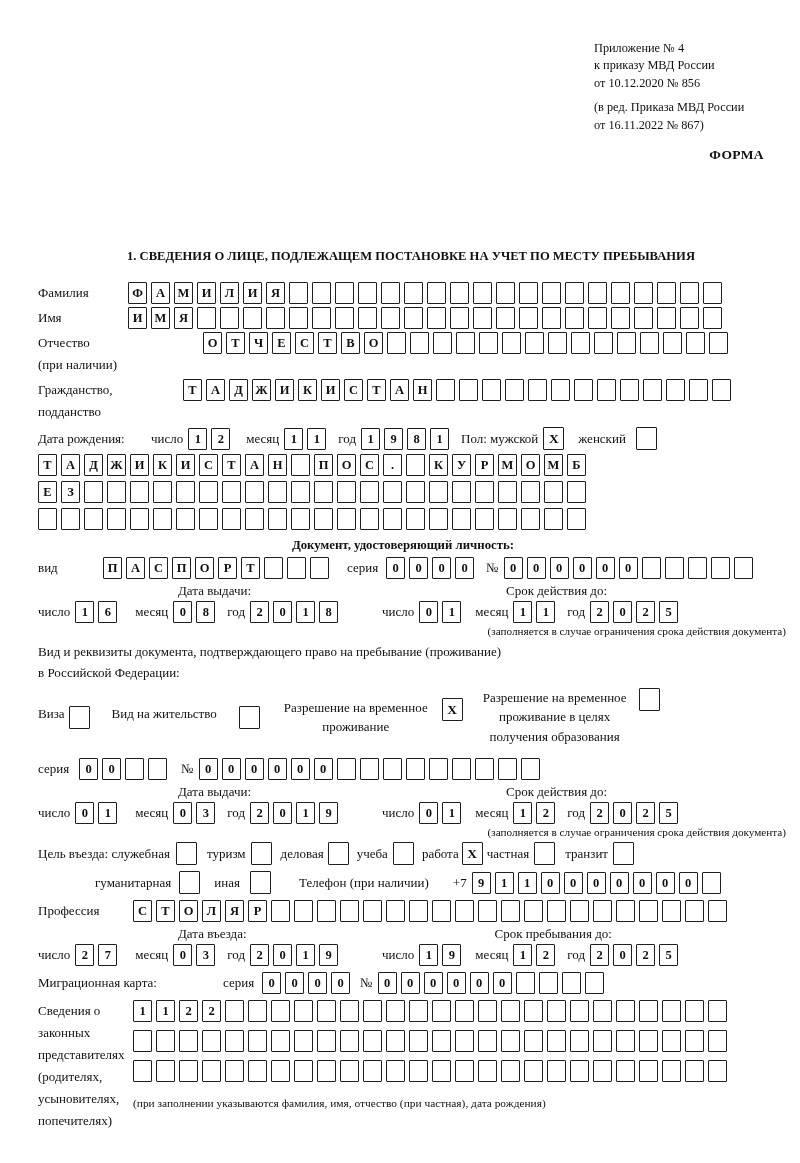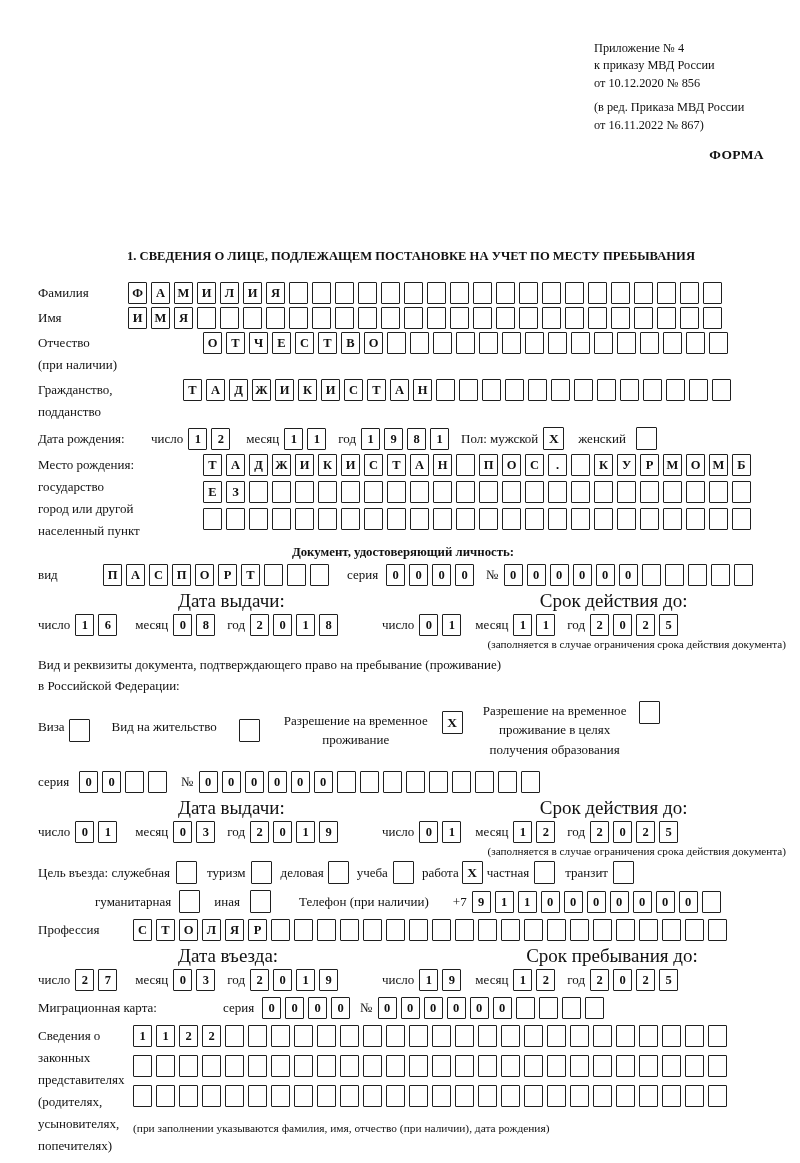--- a/index.html
+++ b/index.html
@@ -34,21 +34,21 @@
     line-height:20px;background:#fff;
   }
   .cbox{
     flex:none;display:inline-block;width:19px;height:21px;border:1.5px solid #1f1f1f;
     border-radius:1px;text-align:center;font-size:13.5px;font-weight:bold;line-height:21px;
     vertical-align:middle;background:#fff;
   }
   .stack{display:flex;flex-direction:column;}
   .stack .frow{margin-bottom:5px;}
   .centerbold{font-weight:bold;font-size:12.8px;text-align:center;width:730px;margin:2px 0 4px 0;}
-  .dhead{display:flex;font-size:19px;margin-top:4px;}
+  .dhead{display:flex;font-size:13px;margin-top:4px;}
   .drow{display:flex;align-items:center;font-size:13px;margin-top:2px;}
   .drow .wd{margin-right:5px;}
   .note{font-size:11.2px;text-align:right;padding-right:14px;margin-top:2px;}
   .plain{font-size:13px;line-height:1.65;}
   .mt6{margin-top:6px;} .mt4{margin-top:4px;}
   .vgroup{display:flex;align-items:center;margin-top:4px;font-size:13px;}
   .vitem{display:flex;align-items:flex-start;}
   .vlabel{text-align:center;line-height:1.5;}
   .legalnote{font-size:11.4px;margin-top:10px;white-space:nowrap;}
 </style>
@@ -216,26 +216,20 @@
           <span class="cell">8</span>
           <span class="cell">1</span>
         </span>
       <span class="wd">Пол: мужской</span>
       <span class="cbox" style="margin-right:14px">X</span>
       <span class="wd" style="margin-right:10px">женский</span>
       <span class="cbox"></span>
     </div>
 
     <div class="frow mt4">
-      <span class="lbl w165">
-        <span>Место рождения:</span><br>
-        <span>государство</span><br>
-        <span>город или другой</span><br>
-        <span>населенный пункт</span>
-      </span>
       <span class="stack">
         <span class="frow">
             <span class="cells">
               <span class="cell">Т</span>
               <span class="cell">А</span>
               <span class="cell">Д</span>
               <span class="cell">Ж</span>
               <span class="cell">И</span>
               <span class="cell">К</span>
               <span class="cell">И</span>
@@ -722,18 +716,18 @@
               <span class="cell"></span>
               <span class="cell"></span>
               <span class="cell"></span>
               <span class="cell"></span>
               <span class="cell"></span>
               <span class="cell"></span>
               <span class="cell"></span>
               <span class="cell"></span>
             </span>
           </span>
-        <span class="legalnote">(при заполнении указываются фамилия, имя, отчество (при наличии), дата рождения)</span>
+        <span class="legalnote">(при заполнении указываются фамилия, имя, отчество (при частная), дата рождения)</span>
       </span>
     </div>
 
   </div>
 </div>
 
 </body></html>

